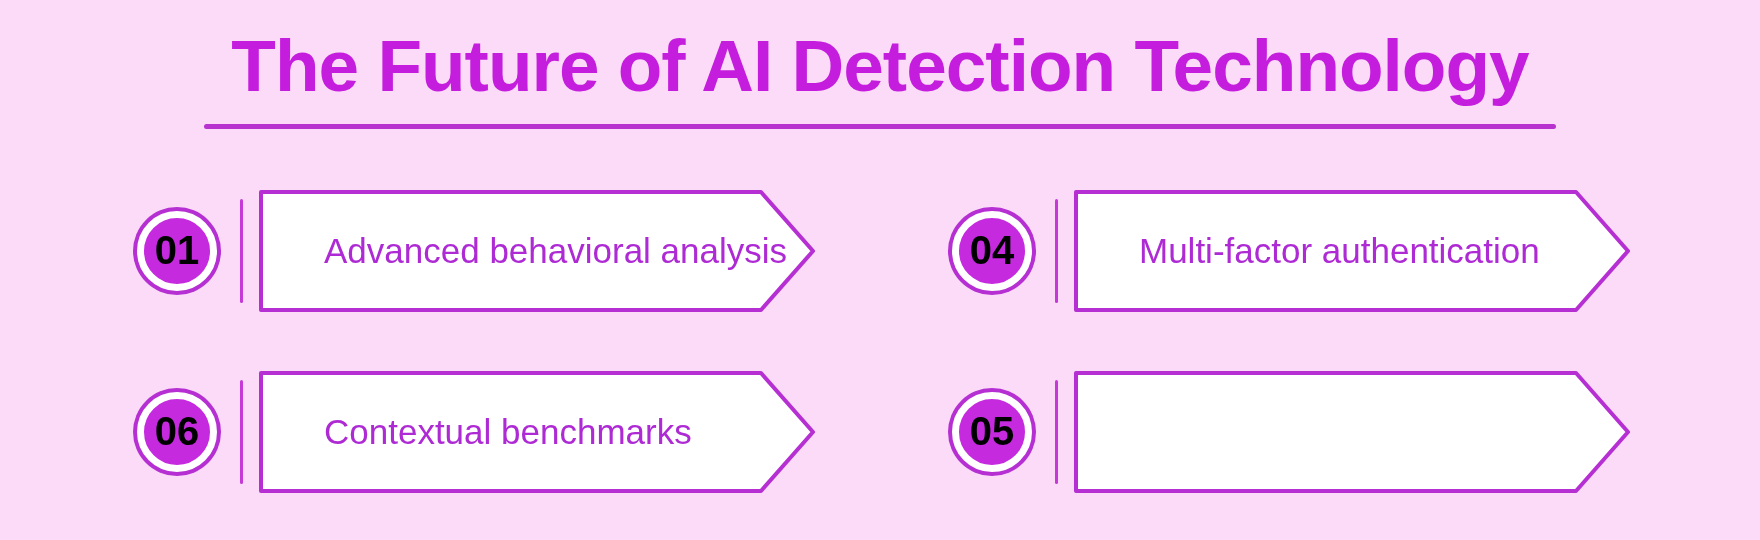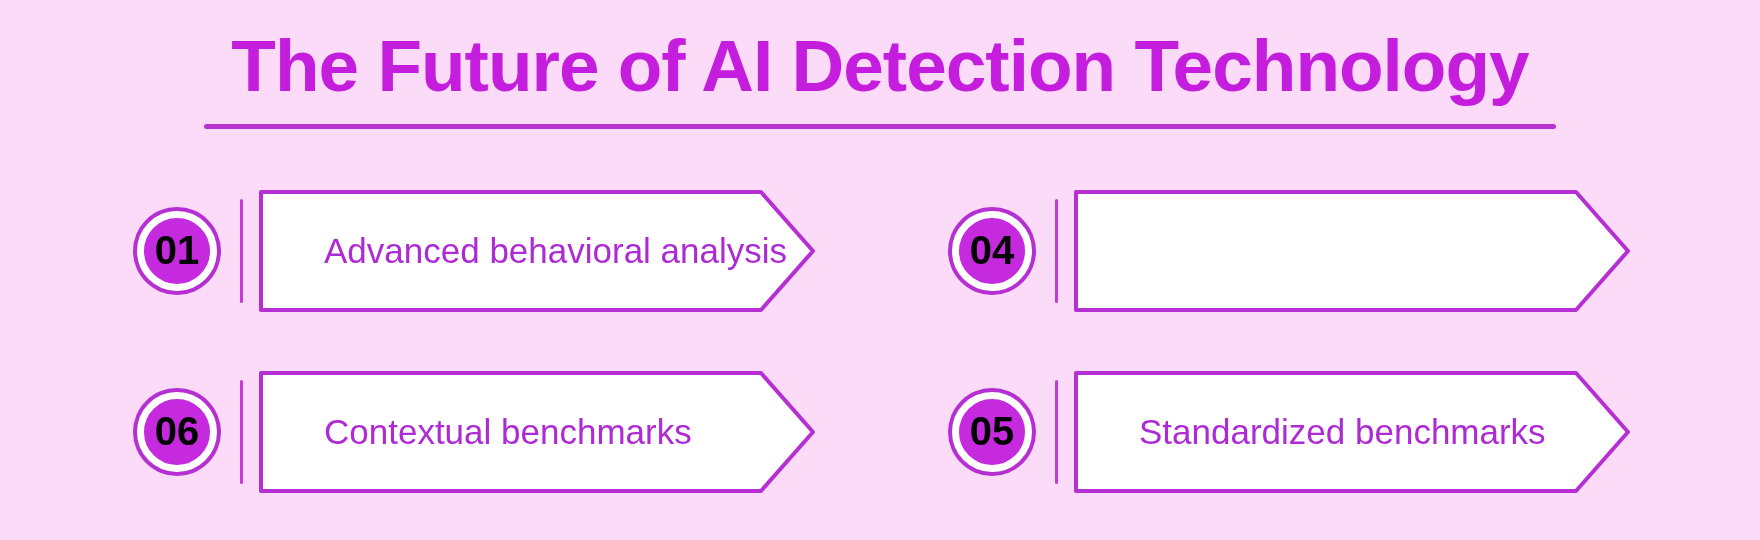--- a/index.html
+++ b/index.html
@@ -118,30 +118,30 @@
       <div class="badge-circle">
         <span class="badge-number">04</span>
       </div>
     </div>
     <div class="divider"></div>
     <div class="arrow">
       <svg viewBox="0 0 556 122">
         <polygon points="2,2 502,2 554,61 502,120 2,120"></polygon>
       </svg>
     </div>
+    <div class="item-label">Multi-factor authentication</div>
   </div>
 
   <div class="item p4">
     <div class="badge">
       <div class="badge-circle">
         <span class="badge-number">05</span>
       </div>
     </div>
     <div class="divider"></div>
     <div class="arrow">
       <svg viewBox="0 0 556 122">
         <polygon points="2,2 502,2 554,61 502,120 2,120"></polygon>
       </svg>
     </div>
-    <div class="item-label">Standardized benchmarks</div>
   </div>
 
 </div>
 
 </body></html>

